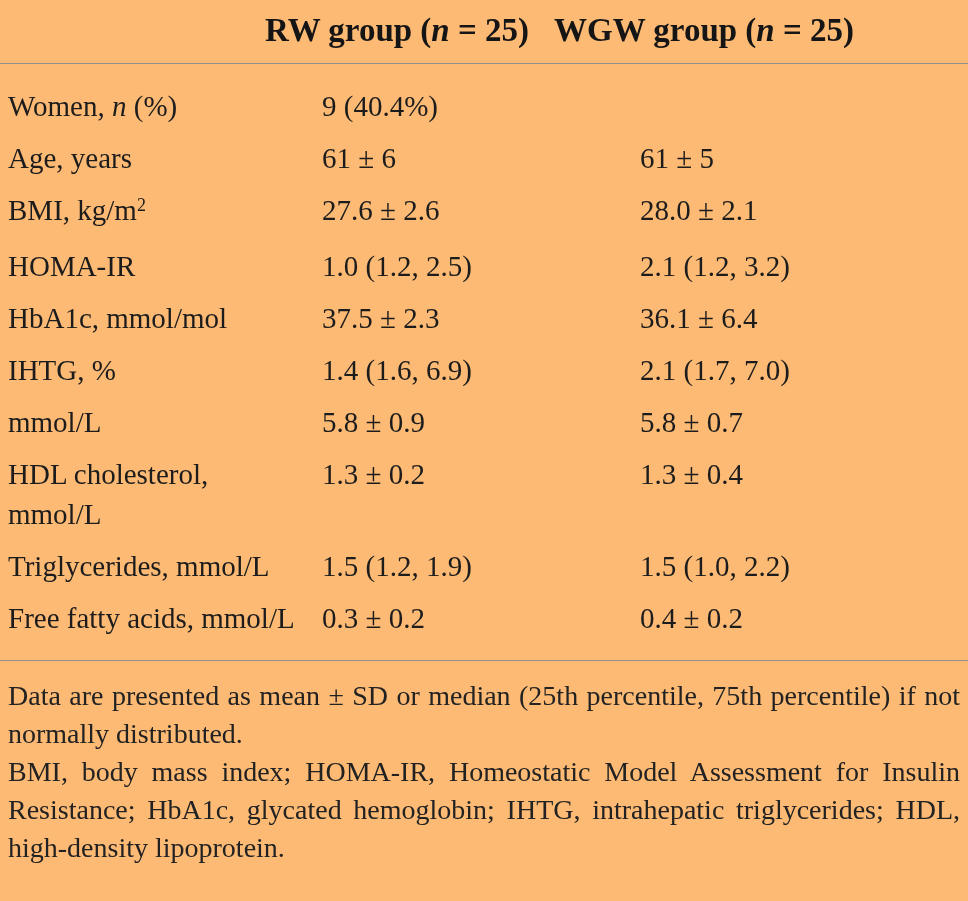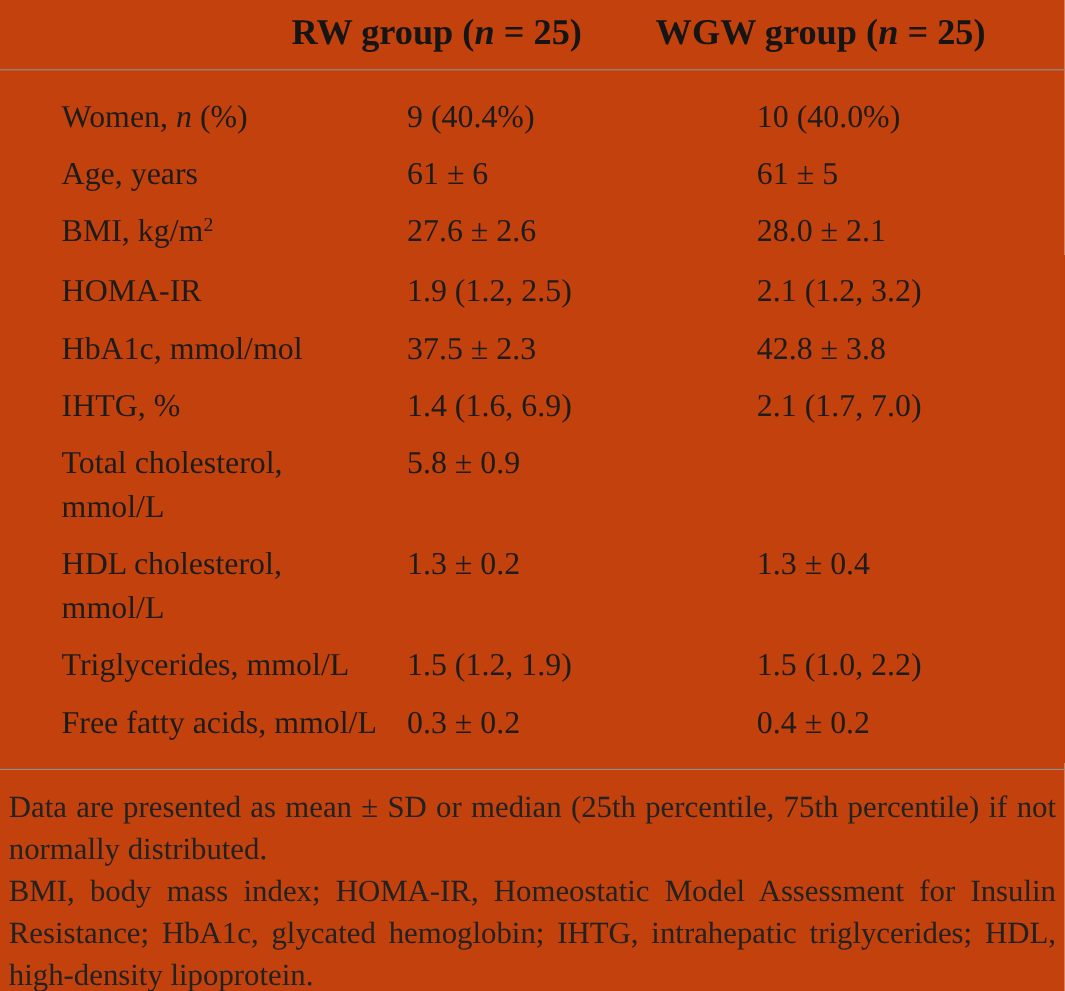--- a/index.html
+++ b/index.html
@@ -6,58 +6,57 @@
   html, body { background: #ffffff; }
   body {
     font-family: "Liberation Serif", "DejaVu Serif", serif;
     color: #1c1c1c;
     width: 968px;
   }
   .page {
     position: relative;
     width: 968px;
     height: 901px;
-    background: #c2410c;
+    background: #fdba74;
     overflow: hidden;
   }
   
   .thead {
     position: relative;
     height: 63px;
   }
   .th {
     position: absolute;
     top: 2px;
     transform: translateX(-50%);
     white-space: nowrap;
     font-weight: bold;
     font-size: 33px;
     line-height: 56px;
     color: #151515;
   }
   .th-rw  { left: 397px; }
-  .th-wgw { left: 746px; }
+  .th-wgw { left: 704px; }
   .th i { font-style: italic; font-weight: bold; }
   
   .rule {
     height: 0;
     border-top: 1px solid #8f8f8f;
   }
   
   .tbody {
     padding: 16px 0 16px 8px;
   }
   .row {
     display: grid;
     grid-template-columns: 314px 318px 1fr;
     align-items: start;
     padding: 6px 0;
     font-size: 29px;
     line-height: 40px;
-    margin-left: 48px;
   }
   .cell { text-align: left; }
   .cell .ln { display: block; }
   .it { font-style: italic; }
   sup {
     font-size: 0.62em;
     vertical-align: baseline;
     position: relative;
     top: -0.5em;
   }
@@ -88,61 +87,60 @@
 
   <div class="rule"></div>
 
   <div class="tbody">
 
     <div class="row">
       <div class="cell label">
         <span>Women, </span><span class="it">n</span><span> (%)</span>
       </div>
       <div class="cell">9 (40.4%)</div>
-      <div class="cell">10 (40.0%)</div>
     </div>
 
     <div class="row">
       <div class="cell label">Age, years</div>
       <div class="cell">61 ± 6</div>
       <div class="cell">61 ± 5</div>
     </div>
 
     <div class="row">
       <div class="cell label">
         <span>BMI, kg/m</span><sup>2</sup>
       </div>
       <div class="cell">27.6 ± 2.6</div>
       <div class="cell">28.0 ± 2.1</div>
     </div>
 
     <div class="row">
       <div class="cell label">HOMA-IR</div>
-      <div class="cell">1.9 (1.2, 2.5)</div>
+      <div class="cell">1.0 (1.2, 2.5)</div>
       <div class="cell">2.1 (1.2, 3.2)</div>
     </div>
 
     <div class="row">
       <div class="cell label">HbA1c, mmol/mol</div>
       <div class="cell">37.5 ± 2.3</div>
-      <div class="cell">42.8 ± 3.8</div>
+      <div class="cell">36.1 ± 6.4</div>
     </div>
 
     <div class="row">
       <div class="cell label">IHTG, %</div>
       <div class="cell">1.4 (1.6, 6.9)</div>
       <div class="cell">2.1 (1.7, 7.0)</div>
     </div>
 
     <div class="row">
       <div class="cell label">
-        <span class="ln">Total cholesterol,</span>
         <span class="ln">mmol/L</span>
       </div>
       <div class="cell">5.8 ± 0.9</div>
+      <div class="cell">5.8 ± 0.7</div>
     </div>
 
     <div class="row">
       <div class="cell label">
         <span class="ln">HDL cholesterol,</span>
         <span class="ln">mmol/L</span>
       </div>
       <div class="cell">1.3 ± 0.2</div>
       <div class="cell">1.3 ± 0.4</div>
     </div>

